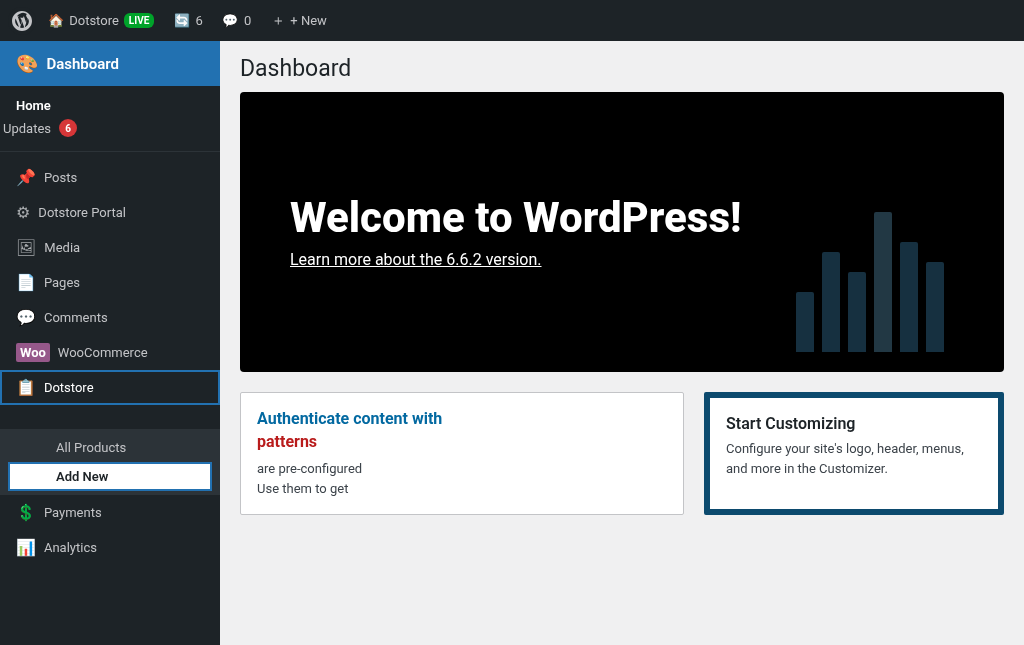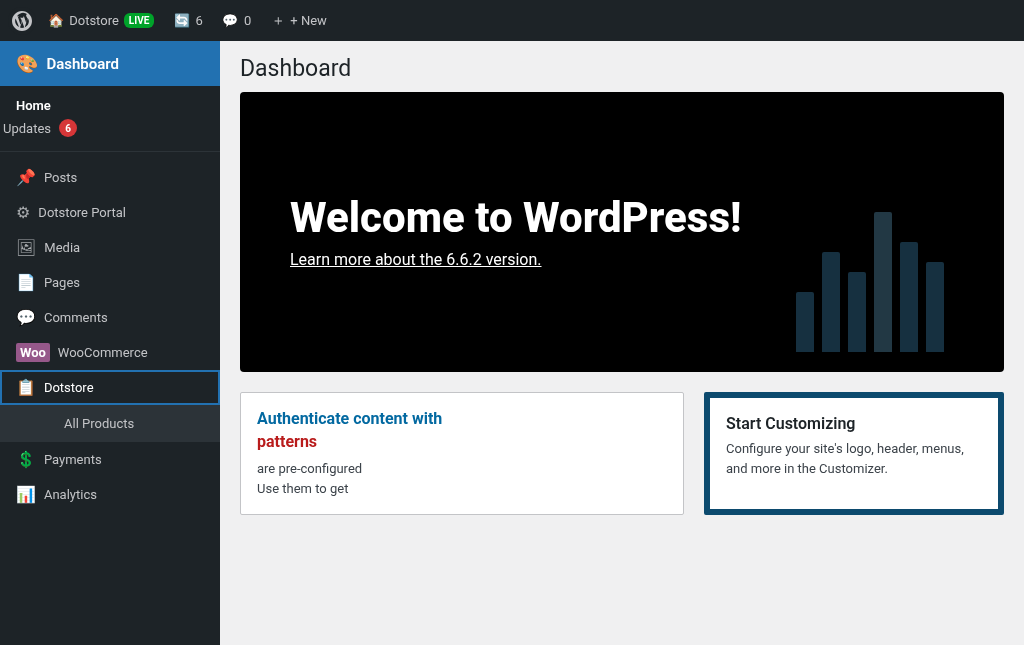--- a/index.html
+++ b/index.html
@@ -121,21 +121,22 @@
       background: transparent;
       outline: 2px solid #2271b1;
       outline-offset: -2px;
       color: #fff;
     }
     .sidebar-icon { font-size: 16px; color: #a7aaad; }
 
     
     .sidebar-submenu {
       background: #2c3338;
-      padding: 4px 16px;
+      padding: 4px 8px;
+      margin-top: 24px;
     }
     .submenu-item {
       padding: 7px 16px 7px 48px;
       cursor: pointer;
       color: #c3c4c7;
       font-size: 13px;
     }
     .submenu-item.active-sub {
       background: #fff;
       color: #1d2327;
@@ -314,20 +315,21 @@
         <span class="sidebar-icon" style="font-size:13px; background:#96588a; color:#fff; padding:2px 4px; border-radius:2px; font-weight:700;">Woo</span>
         <span>WooCommerce</span>
       </div>
 
       <div class="sidebar-item active">
         <span class="sidebar-icon">📋</span>
         <span>Dotstore</span>
       </div>
       <div class="sidebar-submenu">
         <div class="submenu-item">All Products</div>
+        <div class="submenu-item active-sub">Add New</div>
       </div>
 
       <div class="sidebar-item">
         <span class="sidebar-icon">💲</span>
         <span>Payments</span>
       </div>
       <div class="sidebar-item">
         <span class="sidebar-icon">📊</span>
         <span>Analytics</span>
       </div>

